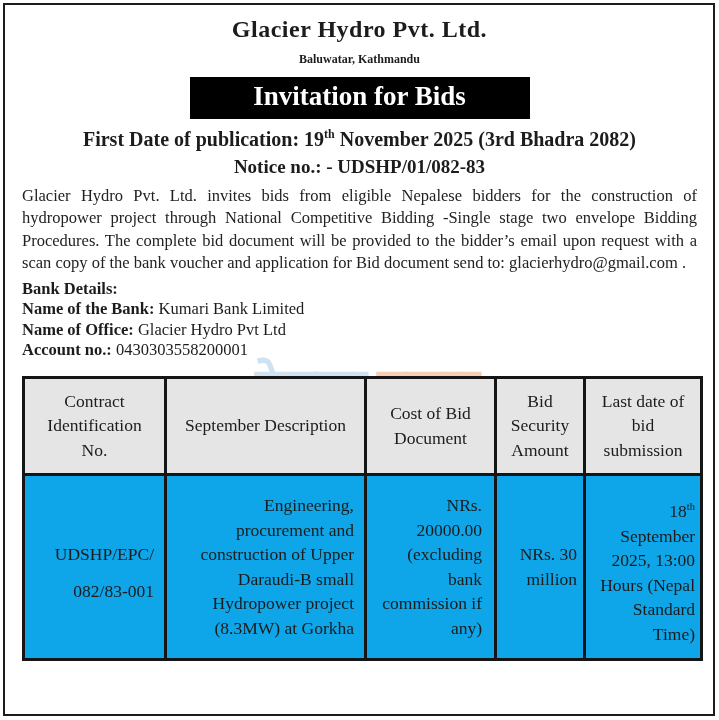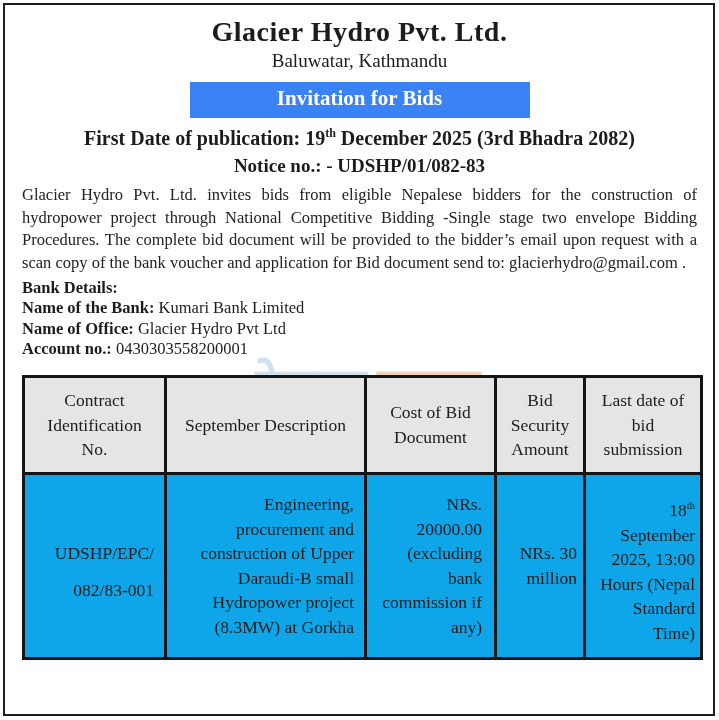--- a/index.html
+++ b/index.html
@@ -19,37 +19,37 @@
     box-sizing: border-box;
   }
   .content {
     position: relative;
     z-index: 1;
     padding: 5px 16px 0 17px;
   }
   .company-title {
     margin: 6px 0 0 0;
     text-align: center;
-    font-size: 28px;
+    font-size: 24px;
     font-weight: bold;
     line-height: 1.12;
     letter-spacing: 0.5px;
   }
   .company-address {
-    margin-top: 3px;
+    margin-top: 9px;
     text-align: center;
-    font-size: 19px;
-    font-weight: normal;
+    font-size: 12px;
+    font-weight: bold;
   }
   .banner-wrap { text-align: center; margin-top: 10px; }
   .banner {
     display: inline-block;
-    background: #3b82f6;
+    background: #000000;
     color: #ffffff;
-    font-size: 21px;
+    font-size: 27px;
     font-weight: bold;
     padding: 4px 45px 7px 45px;
     min-width: 250px;
   }
   .pub-line {
     margin-top: 9px;
     text-align: center;
     font-size: 20px;
     font-weight: bold;
   }
@@ -132,21 +132,21 @@
 
   <div class="content">
 
     <div class="company-title">Glacier Hydro Pvt. Ltd.</div>
     <div class="company-address">Baluwatar, Kathmandu</div>
 
     <div class="banner-wrap">
       <span class="banner">Invitation for Bids</span>
     </div>
 
-    <div class="pub-line"><span>First Date of publication: 19</span><sup>th</sup><span> December 2025 (3rd Bhadra 2082)</span></div>
+    <div class="pub-line"><span>First Date of publication: 19</span><sup>th</sup><span> November 2025 (3rd Bhadra 2082)</span></div>
 
     <div class="notice-line">Notice no.: - UDSHP/01/082-83</div>
 
     <div class="intro-para"><span>Glacier Hydro Pvt. Ltd. invites bids from eligible Nepalese bidders for the construction of hydropower project through National Competitive Bidding -Single stage two envelope Bidding Procedures. The complete bid document will be provided to the bidder’s email upon request with a scan copy of the bank voucher and application for Bid document send to: </span><span class="email">glacierhydro@gmail.com</span><span class="email"> .</span></div>
 
     <div class="bank-section">
       <div><span class="lbl">Bank Details:</span></div>
       <div><span class="lbl">Name of the Bank:</span><span> Kumari Bank Limited</span></div>
       <div><span class="lbl">Name of Office:</span><span> Glacier Hydro Pvt Ltd</span></div>
       <div><span class="lbl">Account no.:</span><span> 0430303558200001</span></div>

